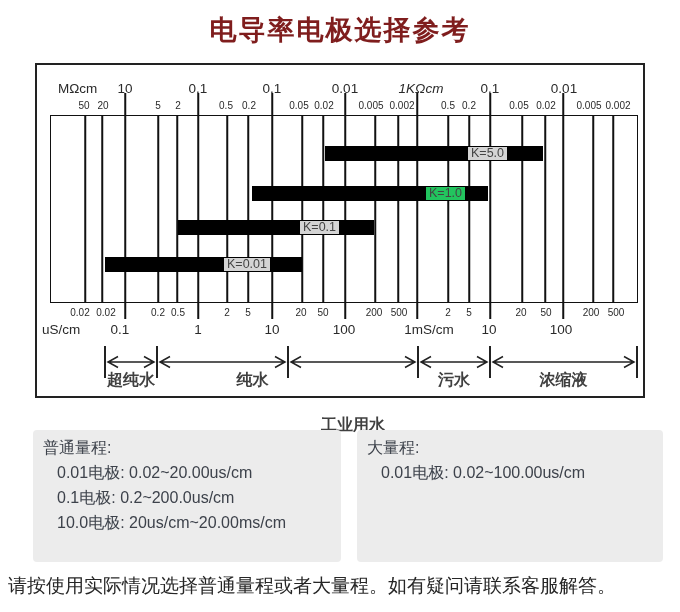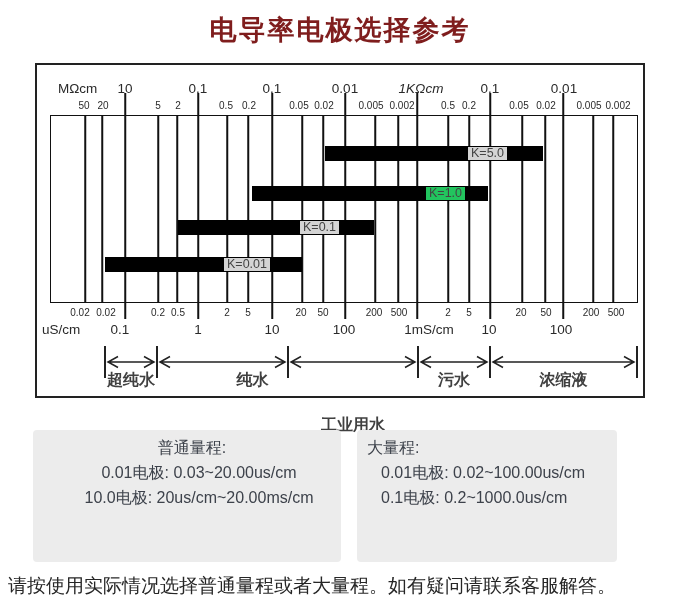--- a/index.html
+++ b/index.html
@@ -139,25 +139,25 @@
     <svg class="arrows" viewBox="0 0 680 612">
       <path d="M108,362 L154,362 M118,356.5 L108,362 L118,367.5 M144,356.5 L154,362 L144,367.5 M160,362 L285,362 M170,356.5 L160,362 L170,367.5 M275,356.5 L285,362 L275,367.5 M291,362 L415,362 M301,356.5 L291,362 L301,367.5 M405,356.5 L415,362 L405,367.5 M421,362 L487,362 M431,356.5 L421,362 L431,367.5 M477,356.5 L487,362 L477,367.5 M493,362 L634,362 M503,356.5 L493,362 L503,367.5 M624,356.5 L634,362 L624,367.5 " fill="none" stroke="#222" stroke-width="1.5"></path>
     </svg>
     <div class="region-label" style="left: 131px; top: 370px;">超纯水</div>
     <div class="region-label" style="left: 222.5px; top: 370px; margin-left: 30px;">纯水</div>
     <div class="region-label" style="left: 353px; top: 370px; margin-top: 45px;">工业用水</div>
     <div class="region-label" style="left: 454px; top: 370px;">污水</div>
     <div class="region-label" style="left: 563.5px; top: 370px;">浓缩液</div>
   </div>
 
-<div class="legend-block" style="left:33px;width:308px;text-align:center;">
+<div class="legend-block" style="left:33px;width:308px;">
   <div class="legend-title">普通量程:</div>
-  <div class="legend-item">0.01电极: 0.03~20.00us/cm</div>
+  <div class="legend-item">0.01电极: 0.02~20.00us/cm</div>
+  <div class="legend-item">0.1电极: 0.2~200.0us/cm</div>
   <div class="legend-item">10.0电极: 20us/cm~20.00ms/cm</div>
 </div>
 
-<div class="legend-block" style="left:357px;width:260px;">
+<div class="legend-block" style="left:357px;width:306px;">
   <div class="legend-title">大量程:</div>
   <div class="legend-item">0.01电极: 0.02~100.00us/cm</div>
-  <div class="legend-item">0.1电极: 0.2~1000.0us/cm</div>
 </div>
 
 <div class="footer-note">请按使用实际情况选择普通量程或者大量程。如有疑问请联系客服解答。</div>
 
 </body></html>

